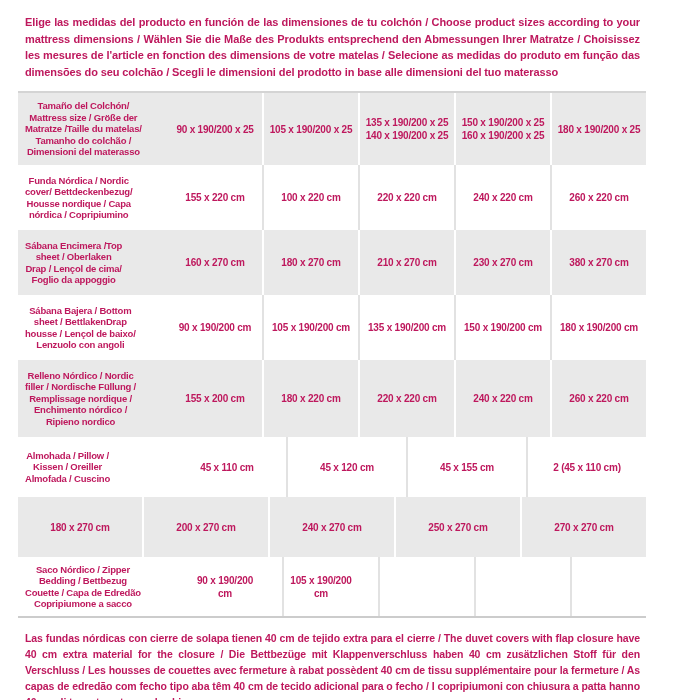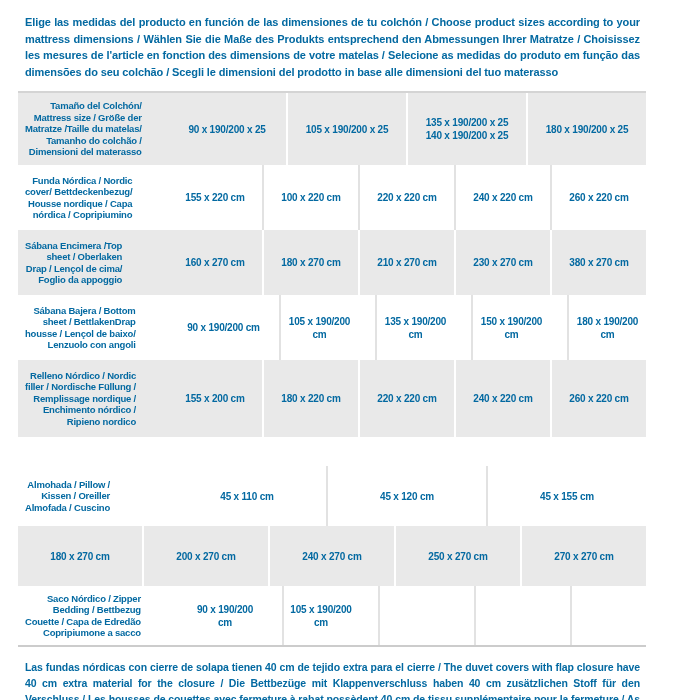--- a/index.html
+++ b/index.html
@@ -6,21 +6,21 @@
     margin: 0;
     padding: 0;
     background: #ffffff;
   }
   .page {
     width: 664px;
     height: 700px;
     box-sizing: border-box;
     font-family: "Liberation Sans", "DejaVu Sans", sans-serif;
     font-weight: 700;
-    color: #0369a1;
+    color: #be185d;
     background: #ffffff;
     overflow: hidden;
   }
   .intro {
     margin: 0;
     padding: 14px 24px 11px 25px;
     font-size: 11px;
     line-height: 16.5px;
     letter-spacing: -0.1px;
     text-align: justify;
@@ -32,40 +32,40 @@
   }
   .row {
     display: flex;
     align-items: stretch;
   }
   .row:nth-child(odd) { background: #e9e9e9; }
   .row:nth-child(even) { background: #ffffff; }
   .row:nth-child(1) { min-height: 72px; }
   .row:nth-child(2) { min-height: 65px; }
   .row:nth-child(3) { min-height: 65px; }
-  .row:nth-child(4) { min-height: 65px; gap: 17px; }
+  .row:nth-child(4) { min-height: 65px; }
   .row:nth-child(5) { min-height: 77px; }
-  .row:nth-child(6) { min-height: 60px; margin-top: 29px; }
+  .row:nth-child(6) { min-height: 60px; }
   .row:nth-child(7) { min-height: 60px; }
   .row:nth-child(8) { min-height: 59px; gap: 20px; }
   .cell {
     box-sizing: border-box;
     display: flex;
     align-items: center;
     white-space: pre-line;
   }
   .label {
     width: 150px;
     flex: 0 0 150px;
     padding: 6px 4px 6px 7px;
     font-size: 9.5px;
     line-height: 11.5px;
     letter-spacing: -0.2px;
     justify-content: flex-start;
-    text-align: right;
+    text-align: center;
   }
   .val {
     flex: 1 1 0;
     padding: 4px 2px;
     font-size: 10px;
     line-height: 13px;
     letter-spacing: -0.2px;
     justify-content: center;
     text-align: center;
   }
@@ -93,20 +93,22 @@
     <div class="row">
       <div class="cell label">Tamaño del Colchón/
 Mattress size / Größe der
 Matratze /Taille du matelas/
 Tamanho do colchão /
 Dimensioni del materasso</div>
       <div class="cell val">90 x 190/200 x 25</div>
       <div class="cell val">105 x 190/200 x 25</div>
       <div class="cell val">135 x 190/200 x 25
 140 x 190/200 x 25</div>
+      <div class="cell val">150 x 190/200 x 25
+160 x 190/200 x 25</div>
       <div class="cell val">180 x 190/200 x 25</div>
     </div>
 
     <div class="row">
       <div class="cell label">Funda Nórdica /  Nordic
 cover/ Bettdeckenbezug/
 Housse nordique / Capa
 nórdica / Copripiumino</div>
       <div class="cell val">155 x 220 cm</div>
       <div class="cell val">100 x 220 cm</div>
@@ -152,20 +154,21 @@
       <div class="cell val">260 x 220 cm</div>
     </div>
 
     <div class="row">
       <div class="cell label">Almohada  / Pillow /
 Kissen / Oreiller
 Almofada / Cuscino</div>
       <div class="cell val">45 x 110 cm</div>
       <div class="cell val">45 x 120 cm</div>
       <div class="cell val">45 x 155 cm</div>
+      <div class="cell val">2 (45 x 110 cm)</div>
     </div>
 
     <div class="row">
       <div class="cell val">180 x 270 cm</div>
       <div class="cell val">200 x 270 cm</div>
       <div class="cell val">240 x 270 cm</div>
       <div class="cell val">250 x 270 cm</div>
       <div class="cell val">270 x 270 cm</div>
     </div>
 

